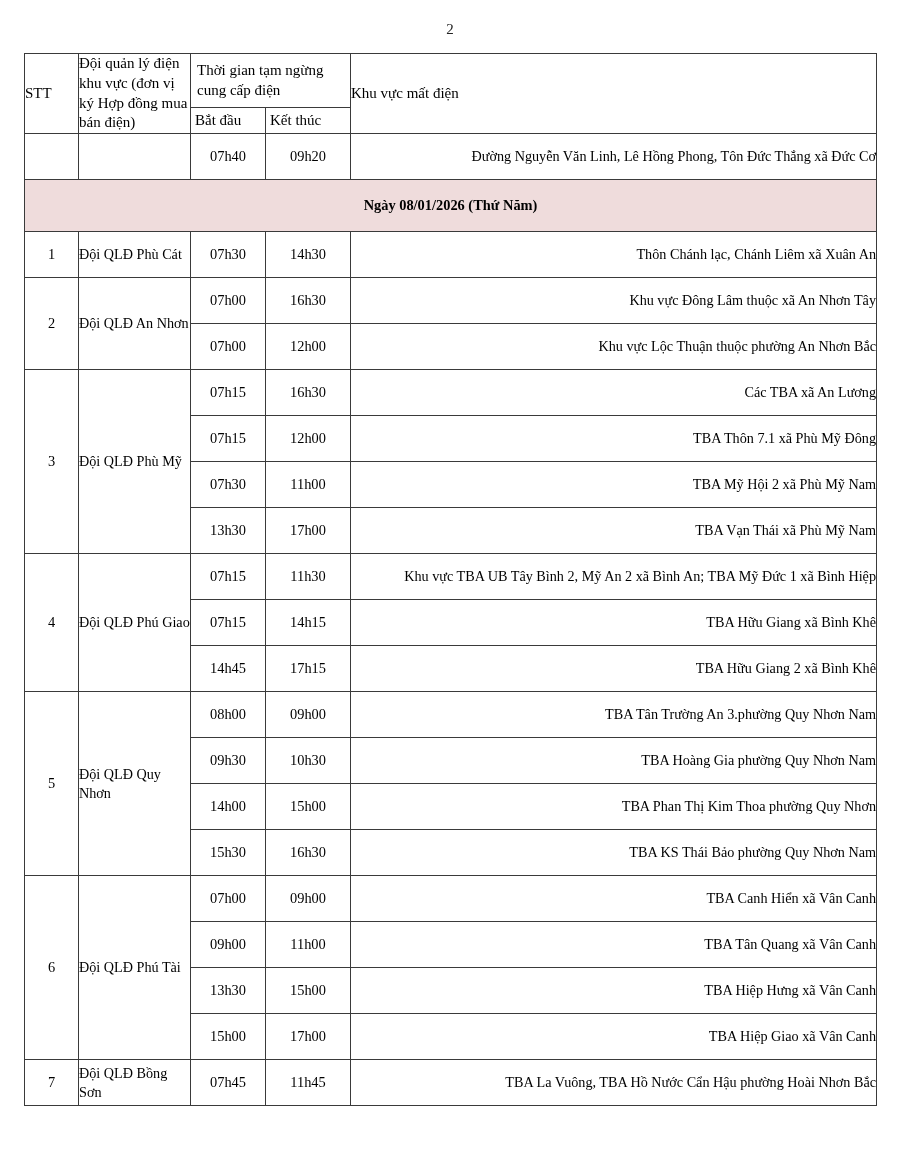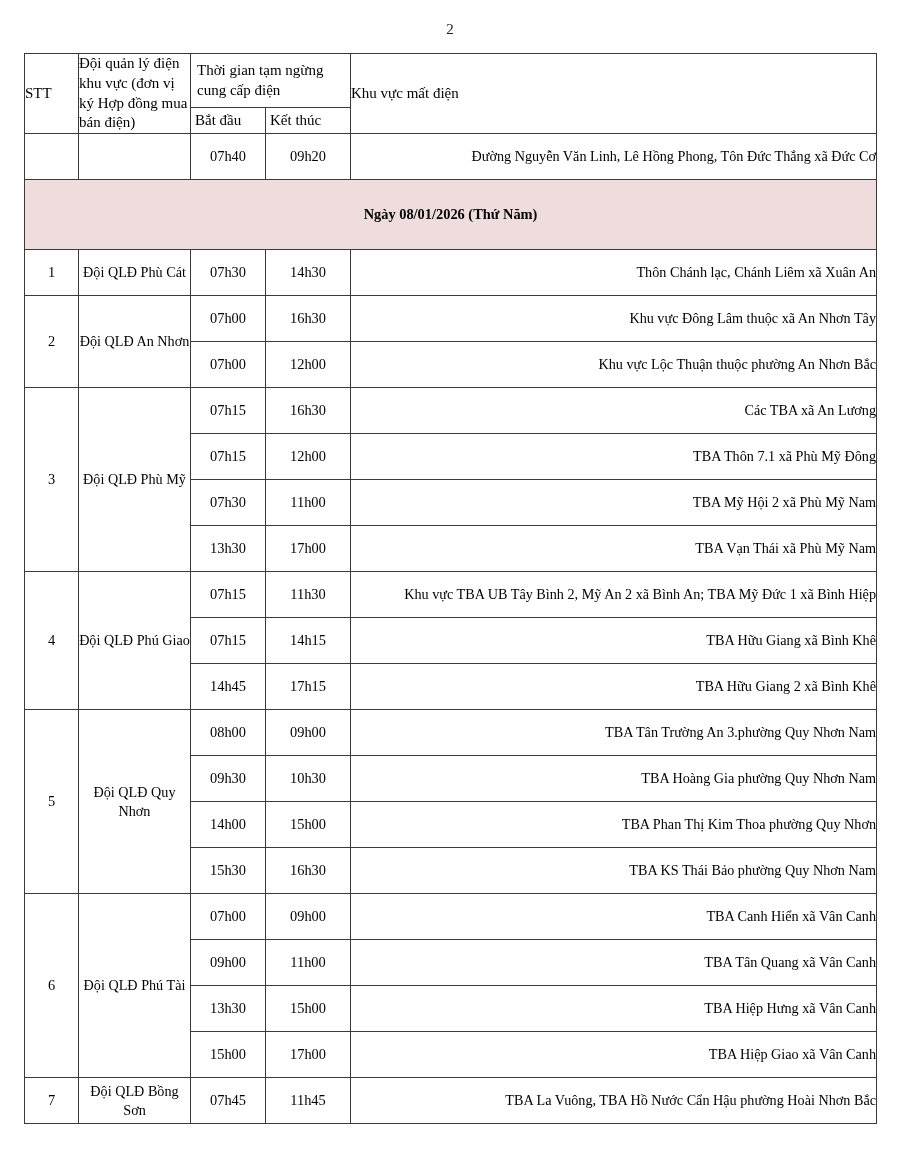--- a/index.html
+++ b/index.html
@@ -76,21 +76,21 @@
   }
   thead th.th-sub {
     padding: 2px 4px;
   }
 
   td.cell-stt {
     text-align: center;
     font-size: 14.4px;
   }
   td.cell-team {
-    text-align: center;
+    text-align: left;
     line-height: 1.35;
     padding: 4px 5px;
   }
   td.cell-time {
     text-align: center;
     font-size: 14.4px;
     padding: 4px 3px;
     border-radius: 21px;
   }
   td.cell-area {
@@ -102,21 +102,21 @@
   tr.data-row td {
     height: 45px;
   }
 
   tr.banner-row td {
     background: #efdcdc;
     text-align: center;
     font-weight: bold;
     font-size: 14.4px;
     height: 33px;
-    padding: 18px 0;
+    padding: 9px 0;
   }
 
   .empty-cell { }
 </style>
 </head>
 <body>
 
 <div class="page">
 
   <div class="page-number">2</div>

